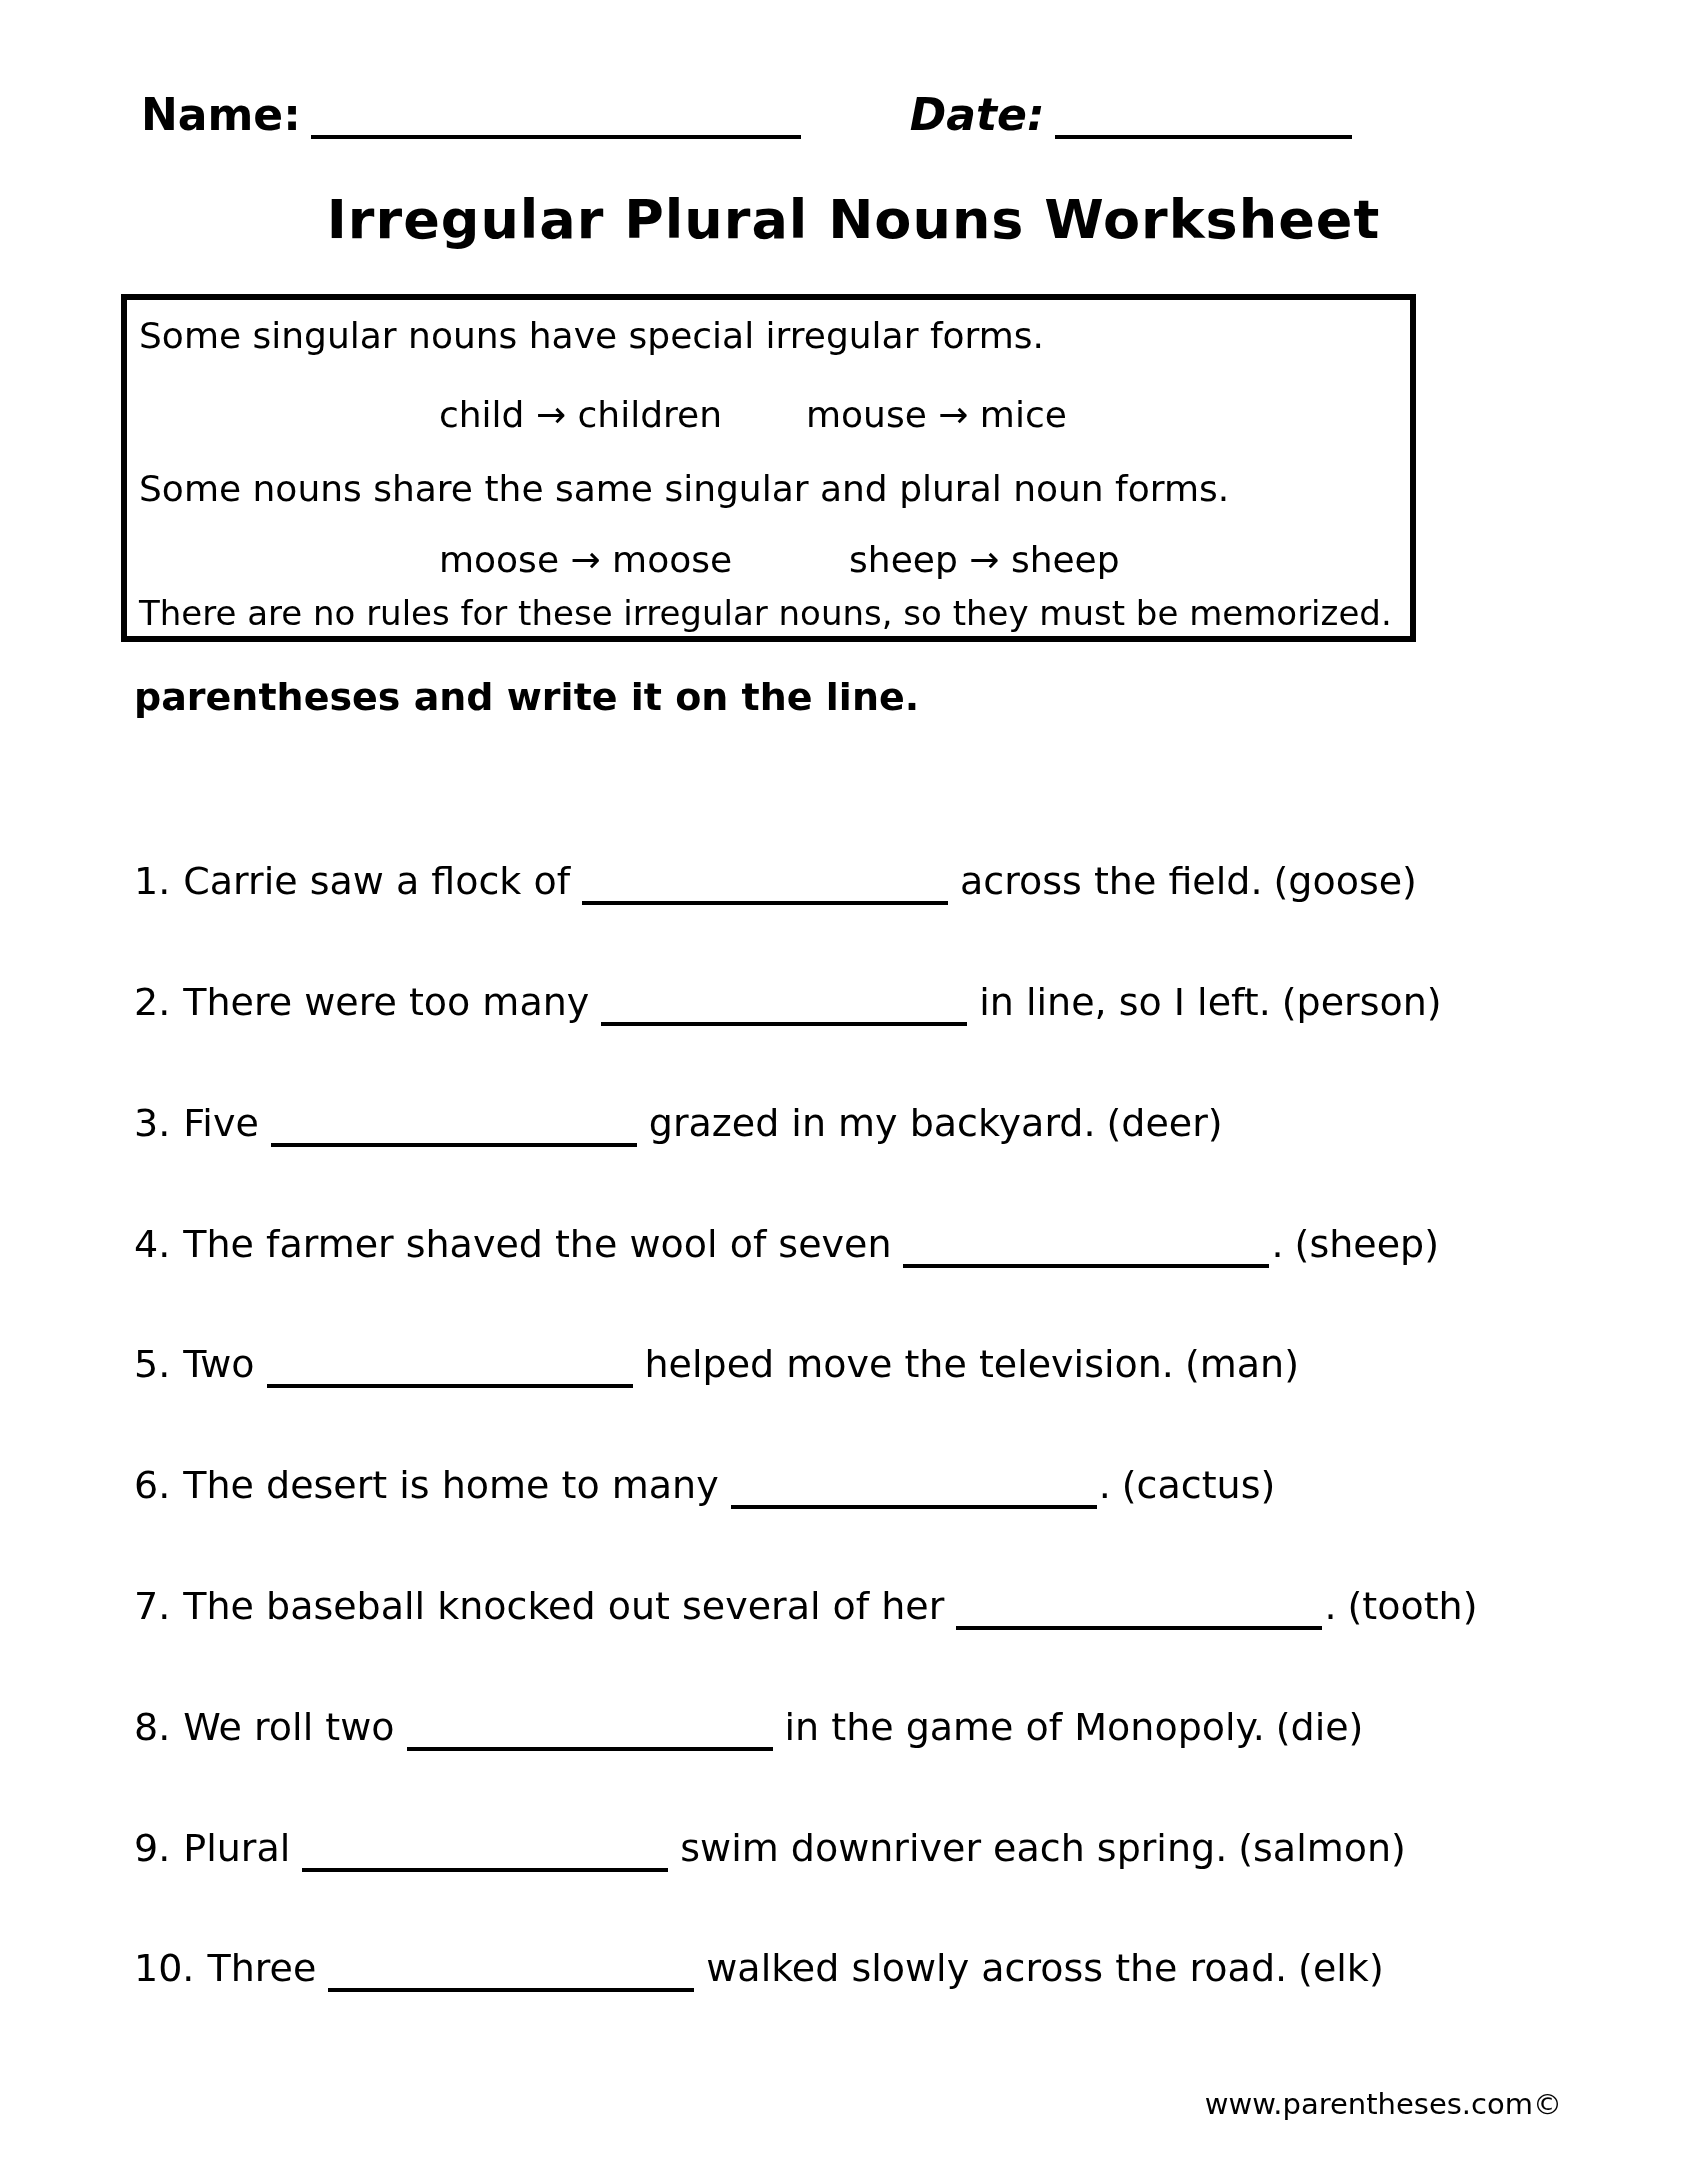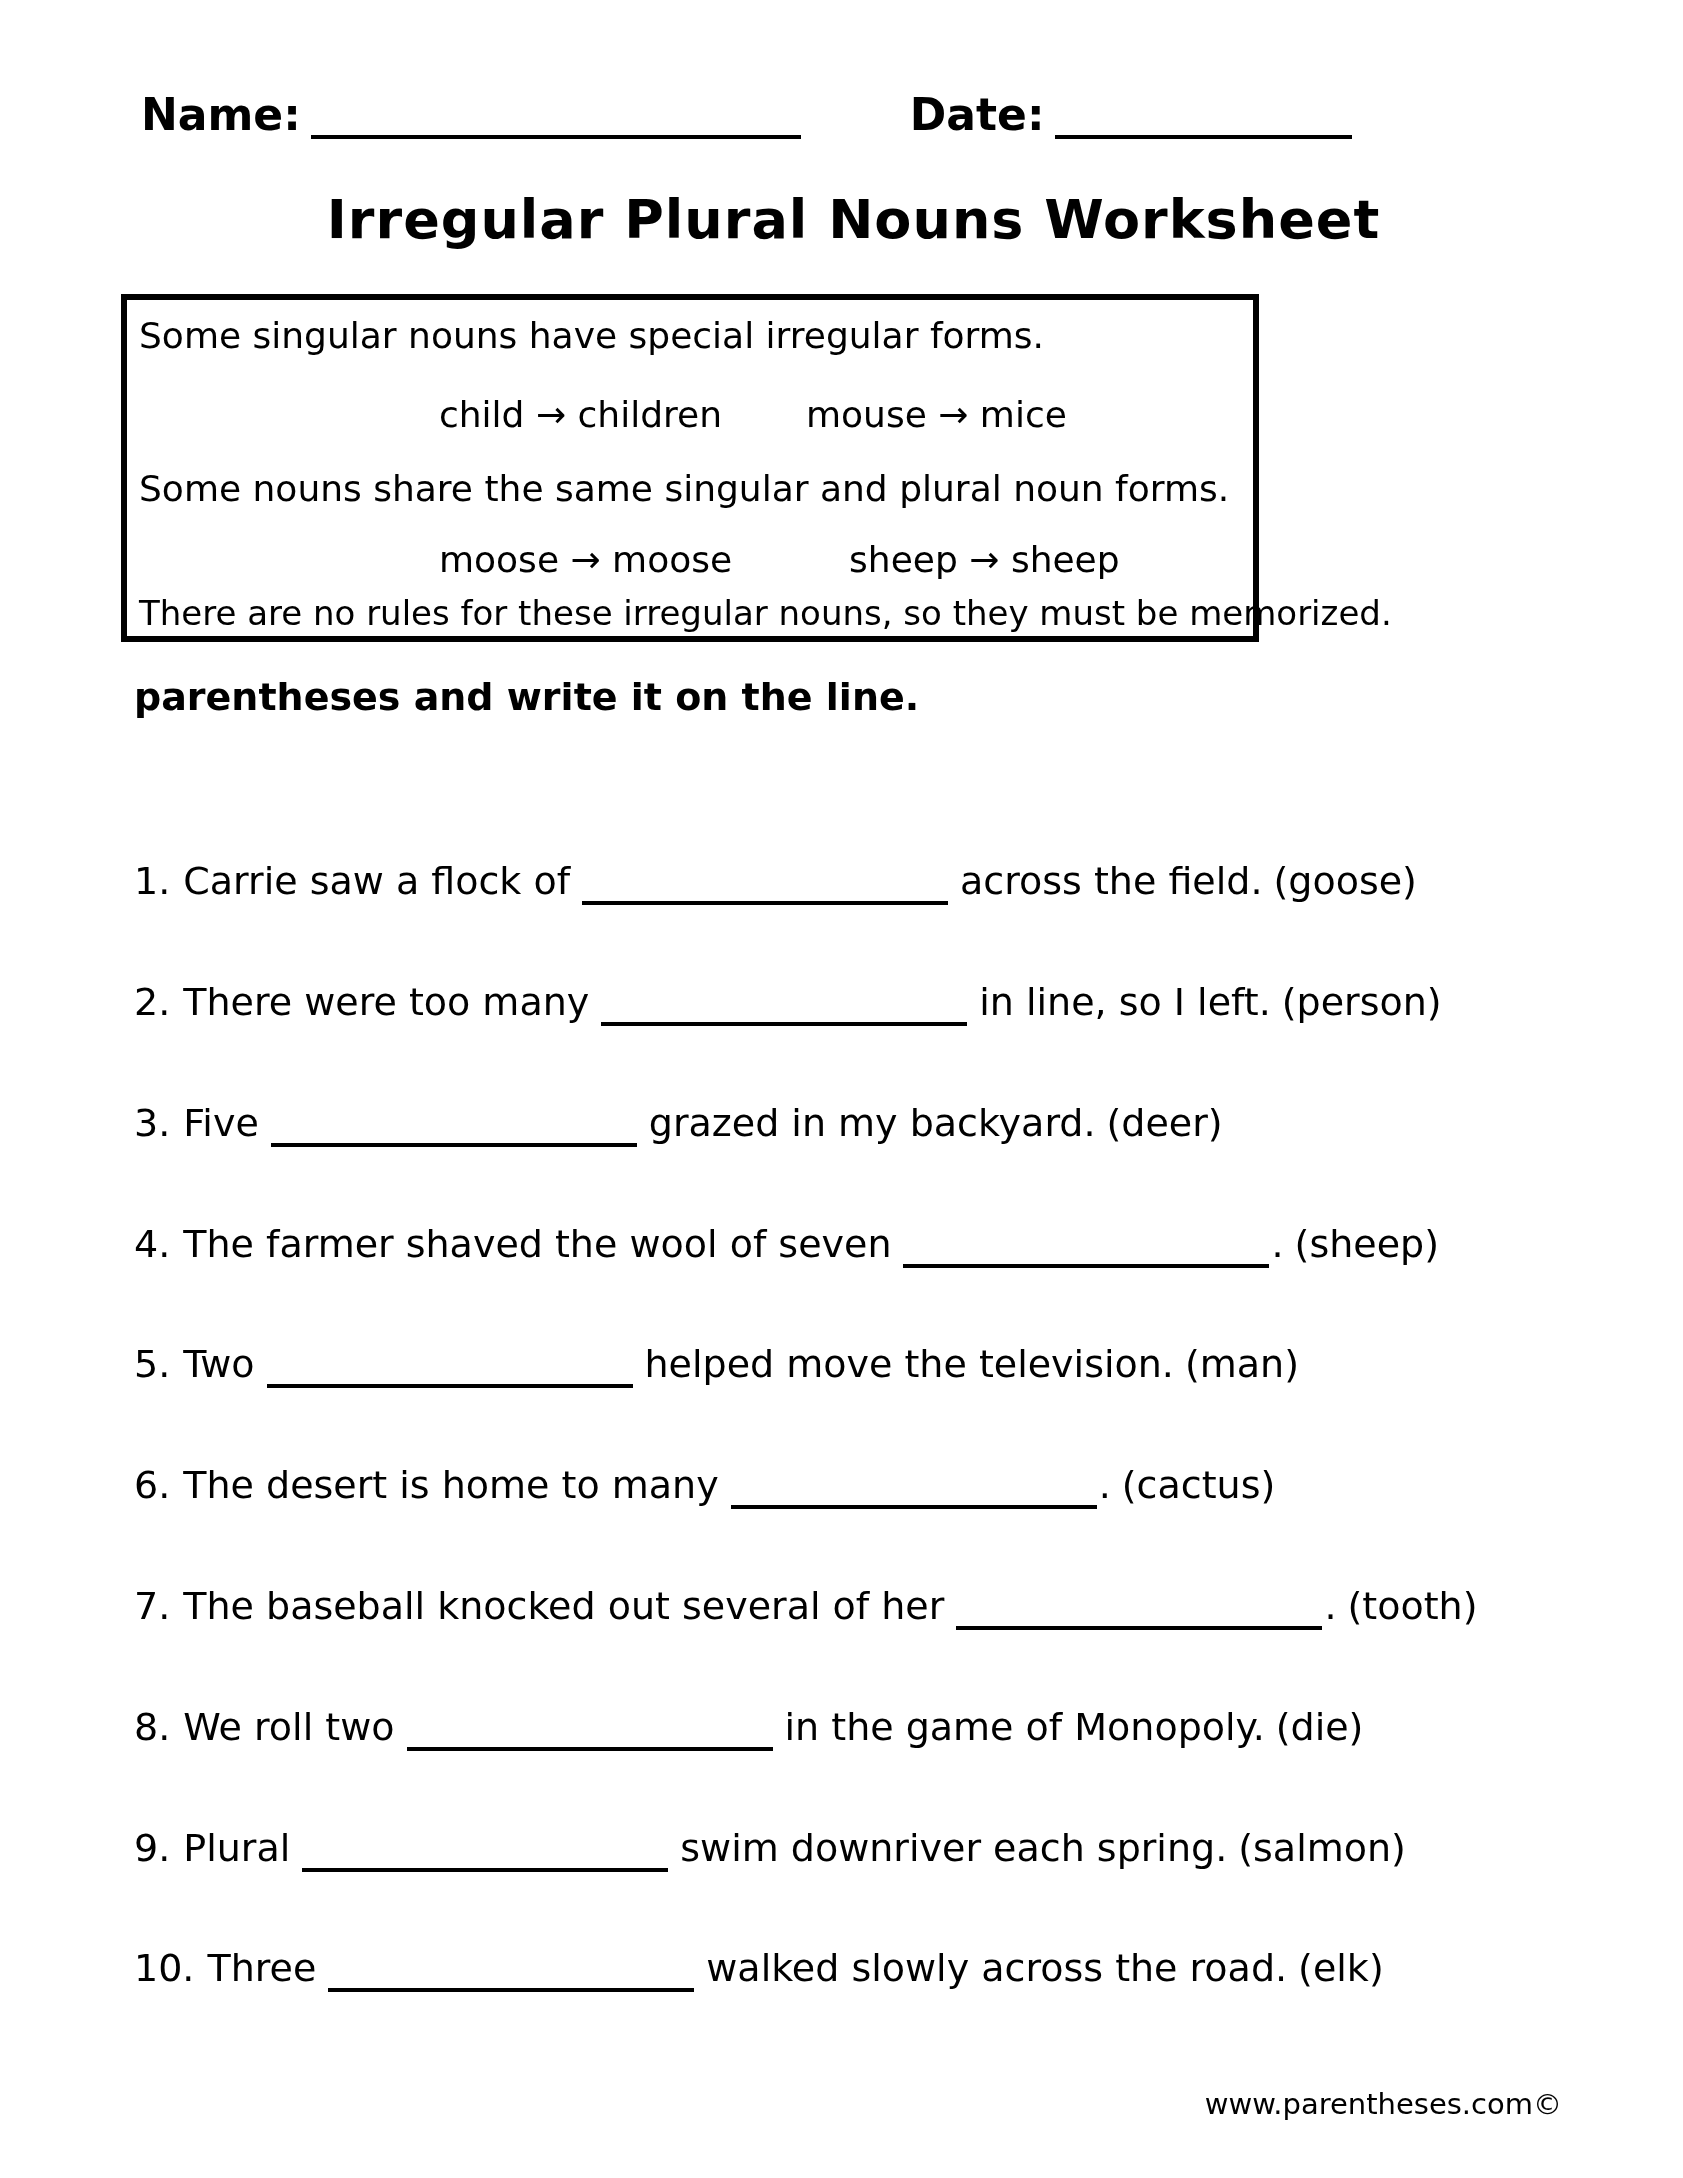--- a/index.html
+++ b/index.html
@@ -11,32 +11,32 @@
   .page { position:absolute; inset:0; overflow:hidden; }
 
   
   .header-row {
     position:absolute; top:91px; left:141px;
     display:flex; align-items:flex-end;
     font-size:44px; font-weight:bold; line-height:1.1;
   }
   .wline { display:inline-block; border-bottom:4px solid #000; height:38px; }
   .name-line { width:490px; margin-left:10px; }
-  .date-label { margin-left:109px; }
+  .date-label { margin-left:109px;font-style:italic; }
   .date-line { width:297px; margin-left:10px; }
 
   
   .title {
     position:absolute; top:176px; left:0; width:100%; margin:12px;
     text-align:center; font-size:54px; font-weight:bold; letter-spacing:1px;
   }
 
   
   .rules-box {
-    position:absolute; top:294px; left:121px; width:1138px; height:348px;
+    position:absolute; top:294px; left:121px; width:1295px; height:348px;
     border:6px solid #000; box-sizing:border-box; font-size:36px;
   }
   .rline { position:absolute; white-space:nowrap; line-height:1.2; }
   .r1 { top:14px;  left:12px; }
   .r2 { top:93px;  left:312px; }
   .r2 .ex2 { margin-left:84px; }
   .r3 { top:167px; left:12px; }
   .r4 { top:238px; left:312px; }
   .r4 .ex2 { margin-left:117px; }
   .r5 { top:293px; left:12px; font-size:34px; }

